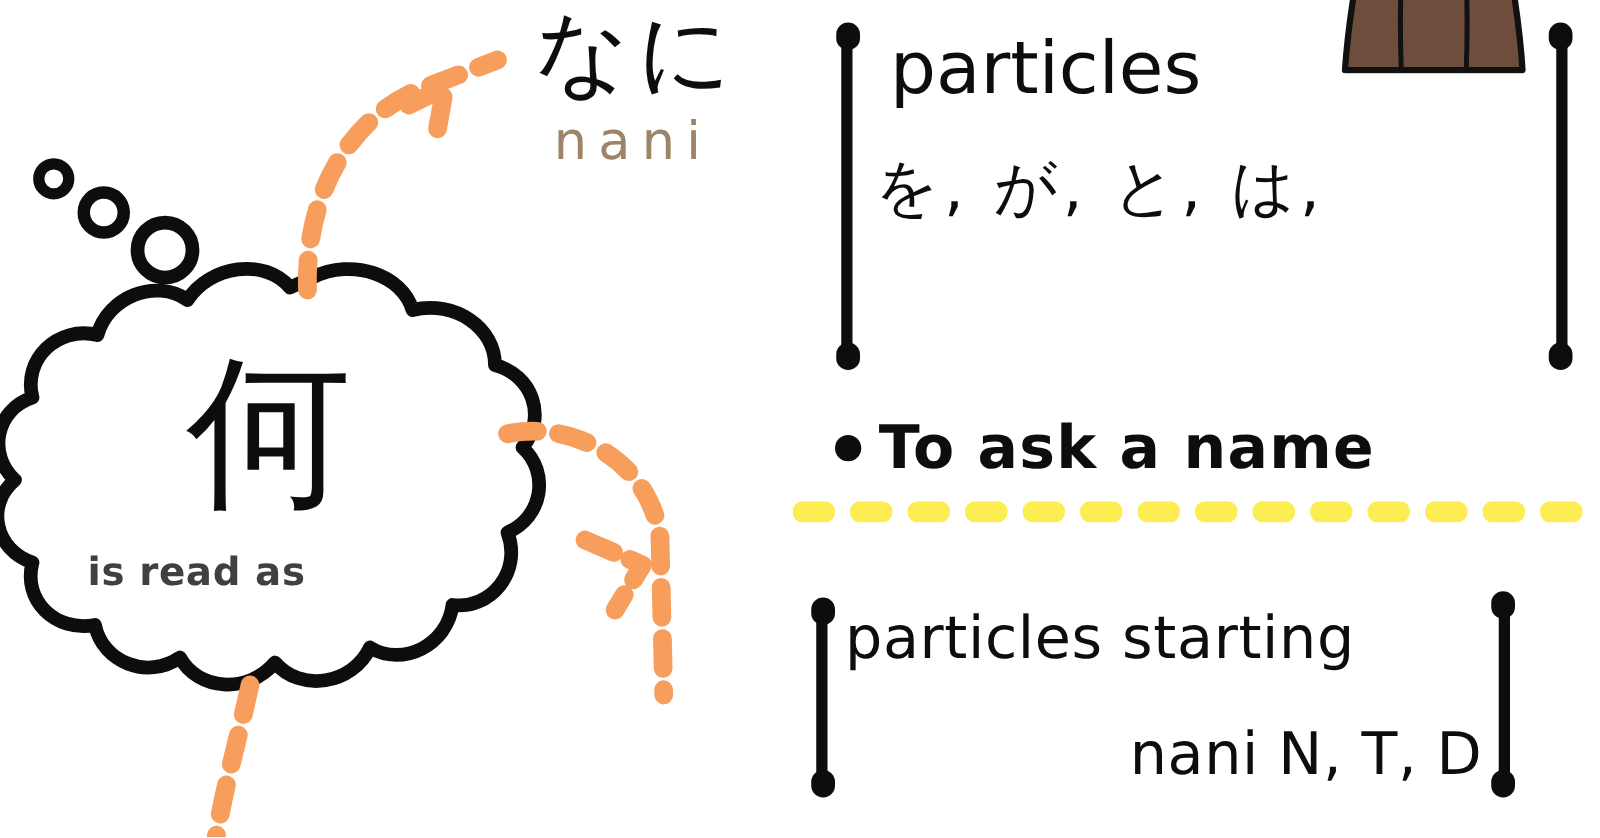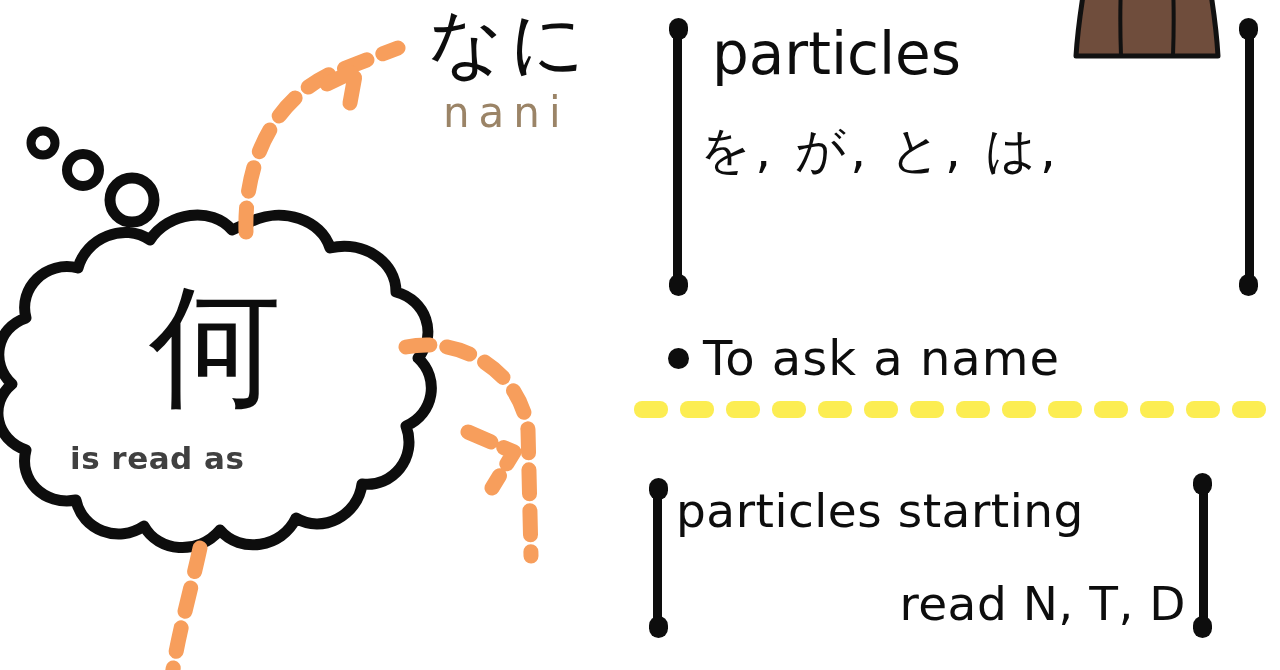--- a/index.html
+++ b/index.html
@@ -146,21 +146,21 @@
     width: 21px;
     height: 21px;
     border-radius: 50%;
     background: #0d0d0d;
     flex: none;
   }
   #bullet-text {
     font-family: "DejaVu Sans", sans-serif;
     font-size: 48px;
     line-height: 1.05;
-    font-weight: 400;
+    font-weight: 700;
     color: #0d0d0d;
     letter-spacing: 1px;
     white-space: nowrap;
   }
 
   
   #yellow-divider {
     left: 634px;
     top: 401px;
     width: 646px;
@@ -325,21 +325,21 @@
     <div class="cap top"></div>
     <div class="cap bot"></div>
   </div>
   <div class="abs bracket right" id="bracket-bot-right">
     <div class="bar"></div>
     <div class="cap top"></div>
     <div class="cap bot"></div>
   </div>
 
   <div class="abs" id="particles-start-1">particles starting</div>
-  <div class="abs" id="particles-start-2">read N, T, D</div>
+  <div class="abs" id="particles-start-2">nani N, T, D</div>
 
   <svg class="abs" id="illustration-fragment" viewBox="0 0 190 155">
     <path d="M 30 0 C 30 -40, 160 -40, 160 0 C 160 30, 130 48, 95 48 C 60 48, 30 30, 30 0 Z" fill="#6f4d3c" stroke="#111111" stroke-width="5"></path>
     <path d="M 42 40 C 34 82, 28 120, 26 152 L 168 152 C 166 118, 160 80, 152 40
              C 132 58, 62 58, 42 40 Z" fill="#6f4d3c" stroke="#111111" stroke-width="5" stroke-linejoin="round"></path>
     <path d="M 72 62 C 70 92, 70 124, 71 152" fill="none" stroke="#111111" stroke-width="4"></path>
     <path d="M 122 62 C 124 92, 124 124, 123 152" fill="none" stroke="#111111" stroke-width="4"></path>
   </svg>
 
 </div>

